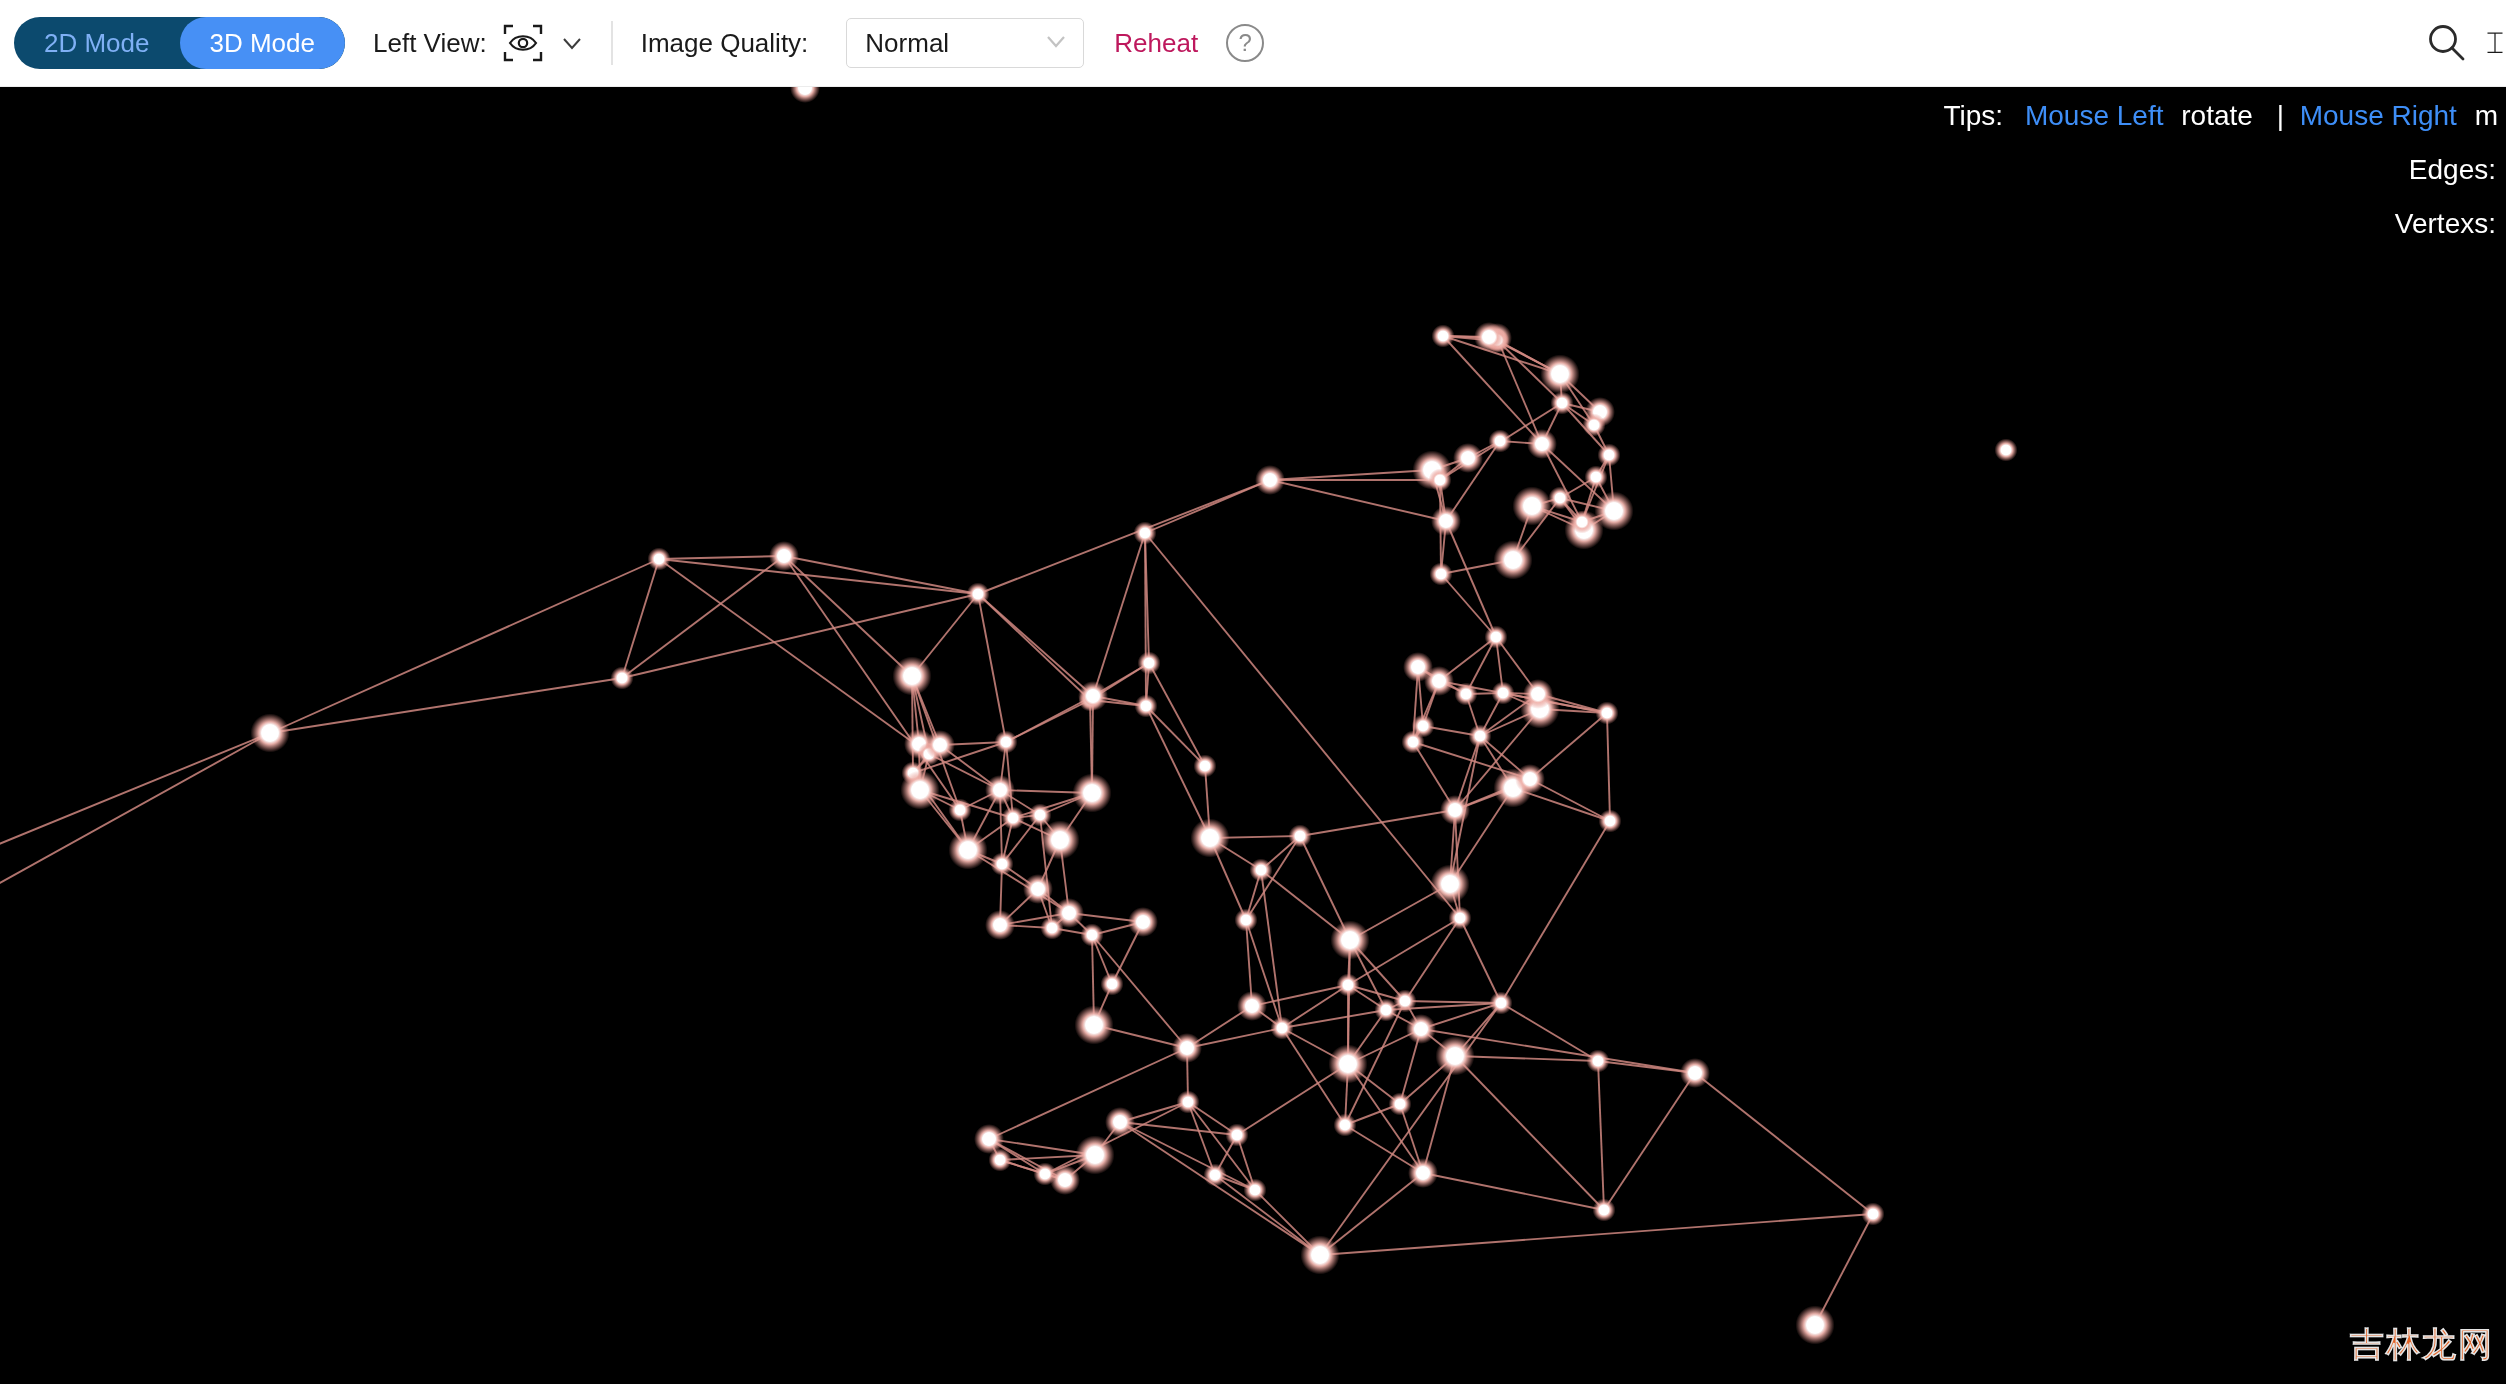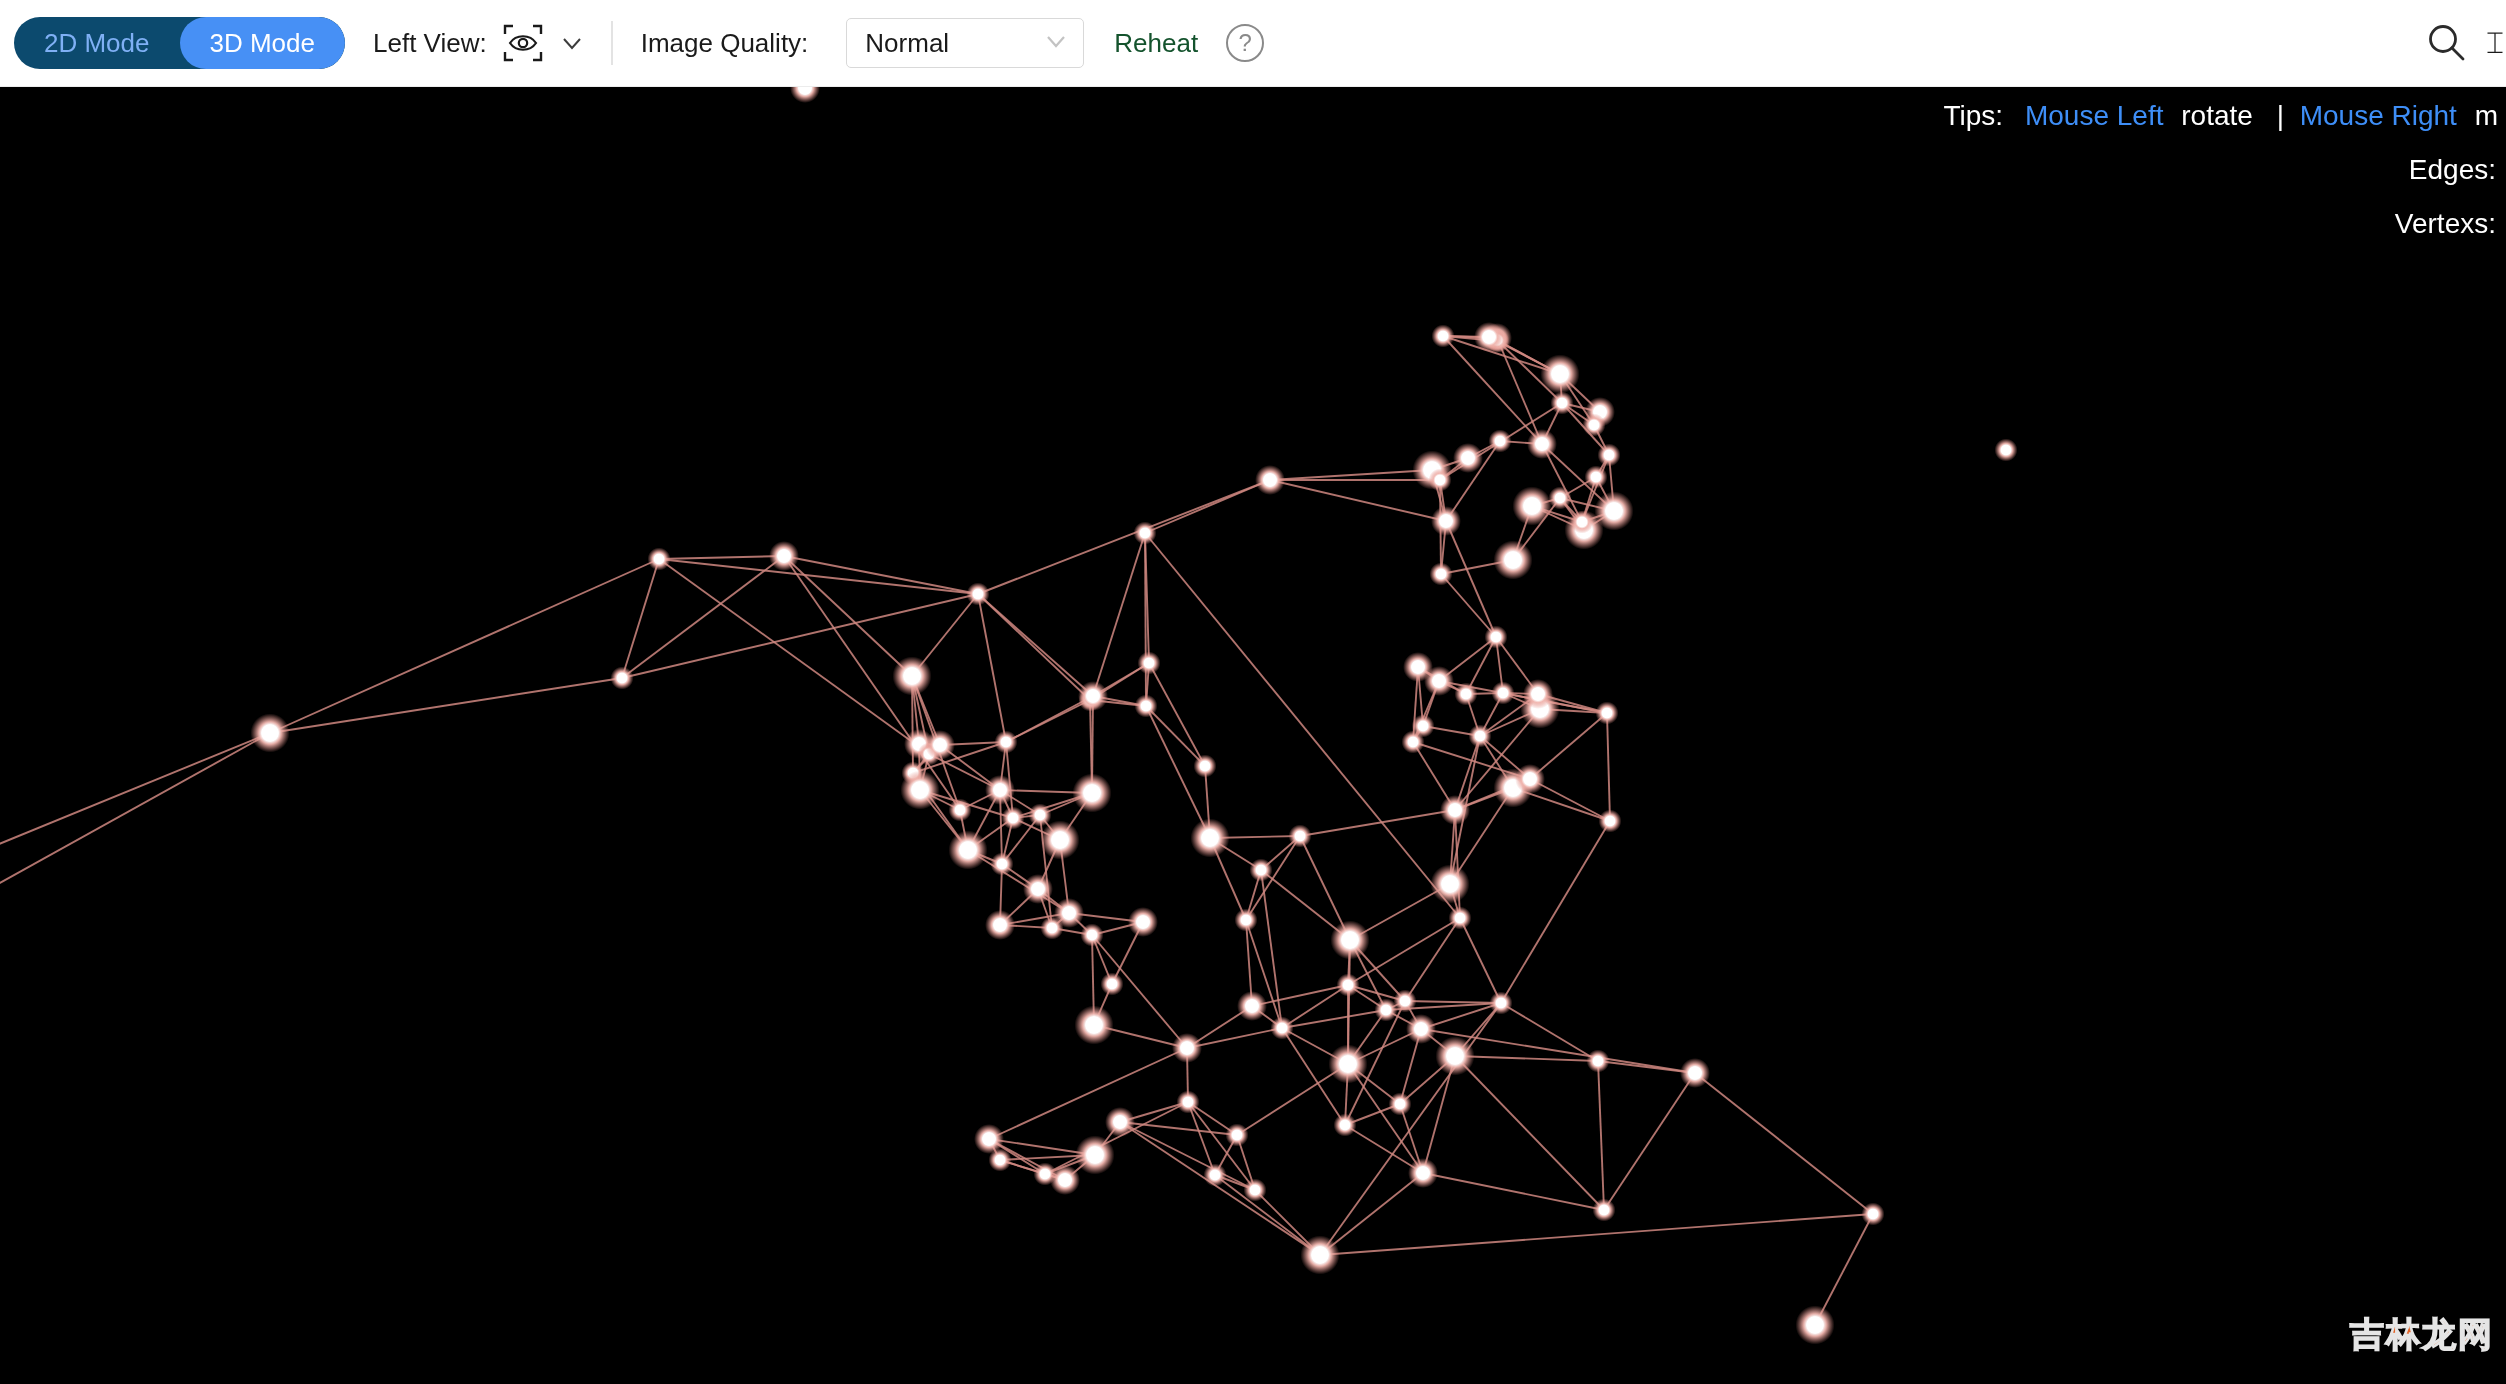--- a/index.html
+++ b/index.html
@@ -116,21 +116,21 @@
     flex: none;
   }
   .select-value {
     font-size: 26px;
     color: #1a1a1a;
   }
 
   .link-btn {
     margin-left: 30px;
     font-size: 26px;
-    color: #14532d;
+    color: #be185d;
     cursor: pointer;
     white-space: nowrap;
   }
 
   .help-icon {
     margin-left: 28px;
     width: 38px;
     height: 38px;
     border: 2px solid #8a8a8a;
     border-radius: 50%;
@@ -205,23 +205,23 @@
     color: #ffffff;
     white-space: nowrap;
     margin-bottom: 22px;
   }
   .stat-value { color: #ffffff; margin-left: 10px; }
 
   
   #watermark {
     position: absolute;
     right: 12px;
-    bottom: 26px;
+    bottom: 16px;
     font-size: 34px;
-    font-weight: bold;
+    font-weight: normal;
     letter-spacing: 2px;
     color: #f06a2a;
     -webkit-text-stroke: 1.5px #f2f2f2;
     font-family: "DejaVu Sans", sans-serif;
     pointer-events: none;
     opacity: .95;
   }
 </style>
 </head>
 <body>

